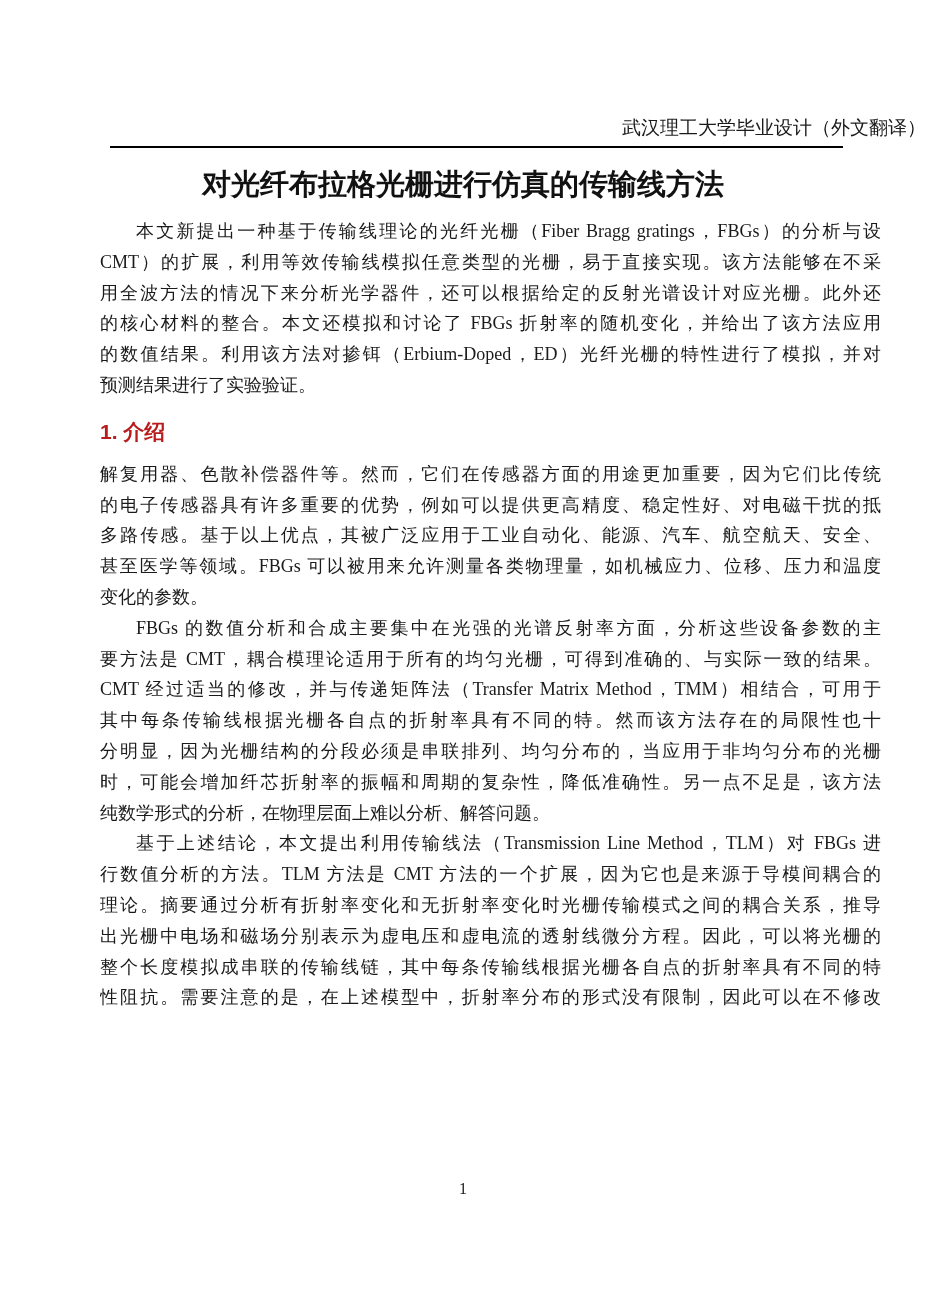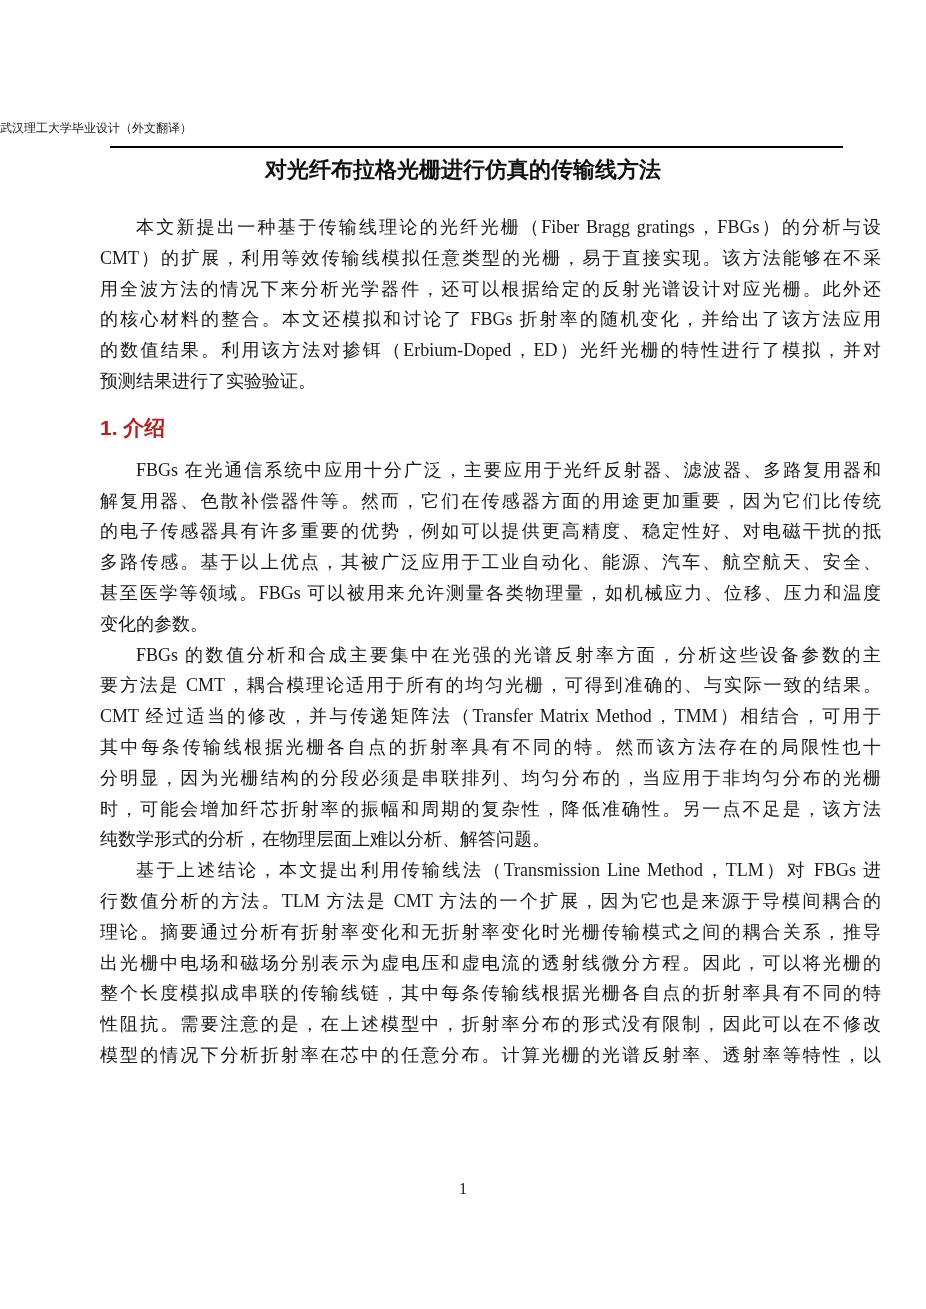--- a/index.html
+++ b/index.html
@@ -7,42 +7,43 @@
     position:relative;
     width:926px;height:1309px;
     background:#ffffff;
     color:#1a1a1a;
     font-family:"Liberation Serif","DejaVu Serif",serif;
     overflow:hidden;
     box-sizing:border-box;
   }
   .header-text{
     padding-top:117px;
-    text-align:left;
-    font-size:12px;
+    text-align:right;
+    font-size:19px;
     line-height:22px;
     color:#1a1a1a;
   }
   .header-rule{
     margin:7px 0 0 110px;
     width:733px;
     border-top:2px solid #000000;
     height:0;
   }
   .doc-title{
     margin:0;
+    padding-top:14px;
     text-align:center;
     font-family:"Liberation Sans","DejaVu Sans",sans-serif;
     font-weight:700;
-    font-size:22px;
+    font-size:29px;
     line-height:44px;
     color:#111111;
   }
   .doc-body{
-    margin:20px 45px 0 100px;
+    margin:10px 45px 0 100px;
     font-size:18px;
   }
   .paragraph{margin:0;}
   .line{
     line-height:30.8px;
     height:30.8px;
     white-space:normal;
     text-align:justify;
     text-align-last:justify;
     overflow:hidden;
@@ -81,21 +82,20 @@
       <div class="paragraph">
         <div class="line first-line">本文新提出一种基于传输线理论的光纤光栅（Fiber Bragg gratings，FBGs）的分析与设</div>
         <div class="line">CMT）的扩展，利用等效传输线模拟任意类型的光栅，易于直接实现。该方法能够在不采</div>
         <div class="line">用全波方法的情况下来分析光学器件，还可以根据给定的反射光谱设计对应光栅。此外还</div>
         <div class="line">的核心材料的整合。本文还模拟和讨论了 FBGs 折射率的随机变化，并给出了该方法应用</div>
         <div class="line">的数值结果。利用该方法对掺铒（Erbium-Doped，ED）光纤光栅的特性进行了模拟，并对</div>
         <div class="line plain-line">预测结果进行了实验验证。</div>
       </div>
       <div class="section-heading">1. 介绍</div>
       <div class="paragraph">
-        <div class="line first-line">FBGs 在光通信系统中应用十分广泛，主要应用于光纤反射器、滤波器、多路复用器和</div>
         <div class="line">解复用器、色散补偿器件等。然而，它们在传感器方面的用途更加重要，因为它们比传统</div>
         <div class="line">的电子传感器具有许多重要的优势，例如可以提供更高精度、稳定性好、对电磁干扰的抵</div>
         <div class="line">多路传感。基于以上优点，其被广泛应用于工业自动化、能源、汽车、航空航天、安全、</div>
         <div class="line">甚至医学等领域。FBGs 可以被用来允许测量各类物理量，如机械应力、位移、压力和温度</div>
         <div class="line plain-line">变化的参数。</div>
       </div>
       <div class="paragraph">
         <div class="line first-line">FBGs 的数值分析和合成主要集中在光强的光谱反射率方面，分析这些设备参数的主</div>
         <div class="line">要方法是 CMT，耦合模理论适用于所有的均匀光栅，可得到准确的、与实际一致的结果。</div>
         <div class="line">CMT 经过适当的修改，并与传递矩阵法（Transfer Matrix Method，TMM）相结合，可用于</div>
@@ -104,18 +104,17 @@
         <div class="line">时，可能会增加纤芯折射率的振幅和周期的复杂性，降低准确性。另一点不足是，该方法</div>
         <div class="line plain-line">纯数学形式的分析，在物理层面上难以分析、解答问题。</div>
       </div>
       <div class="paragraph">
         <div class="line first-line">基于上述结论，本文提出利用传输线法（Transmission Line Method，TLM）对 FBGs 进</div>
         <div class="line">行数值分析的方法。TLM 方法是 CMT 方法的一个扩展，因为它也是来源于导模间耦合的</div>
         <div class="line">理论。摘要通过分析有折射率变化和无折射率变化时光栅传输模式之间的耦合关系，推导</div>
         <div class="line">出光栅中电场和磁场分别表示为虚电压和虚电流的透射线微分方程。因此，可以将光栅的</div>
         <div class="line">整个长度模拟成串联的传输线链，其中每条传输线根据光栅各自点的折射率具有不同的特</div>
         <div class="line">性阻抗。需要注意的是，在上述模型中，折射率分布的形式没有限制，因此可以在不修改</div>
-        <div class="line">模型的情况下分析折射率在芯中的任意分布。计算光栅的光谱反射率、透射率等特性，以</div>
       </div>
     </div>
 
   <div class="page-number">1</div>
 </div>
 
 </body></html>

